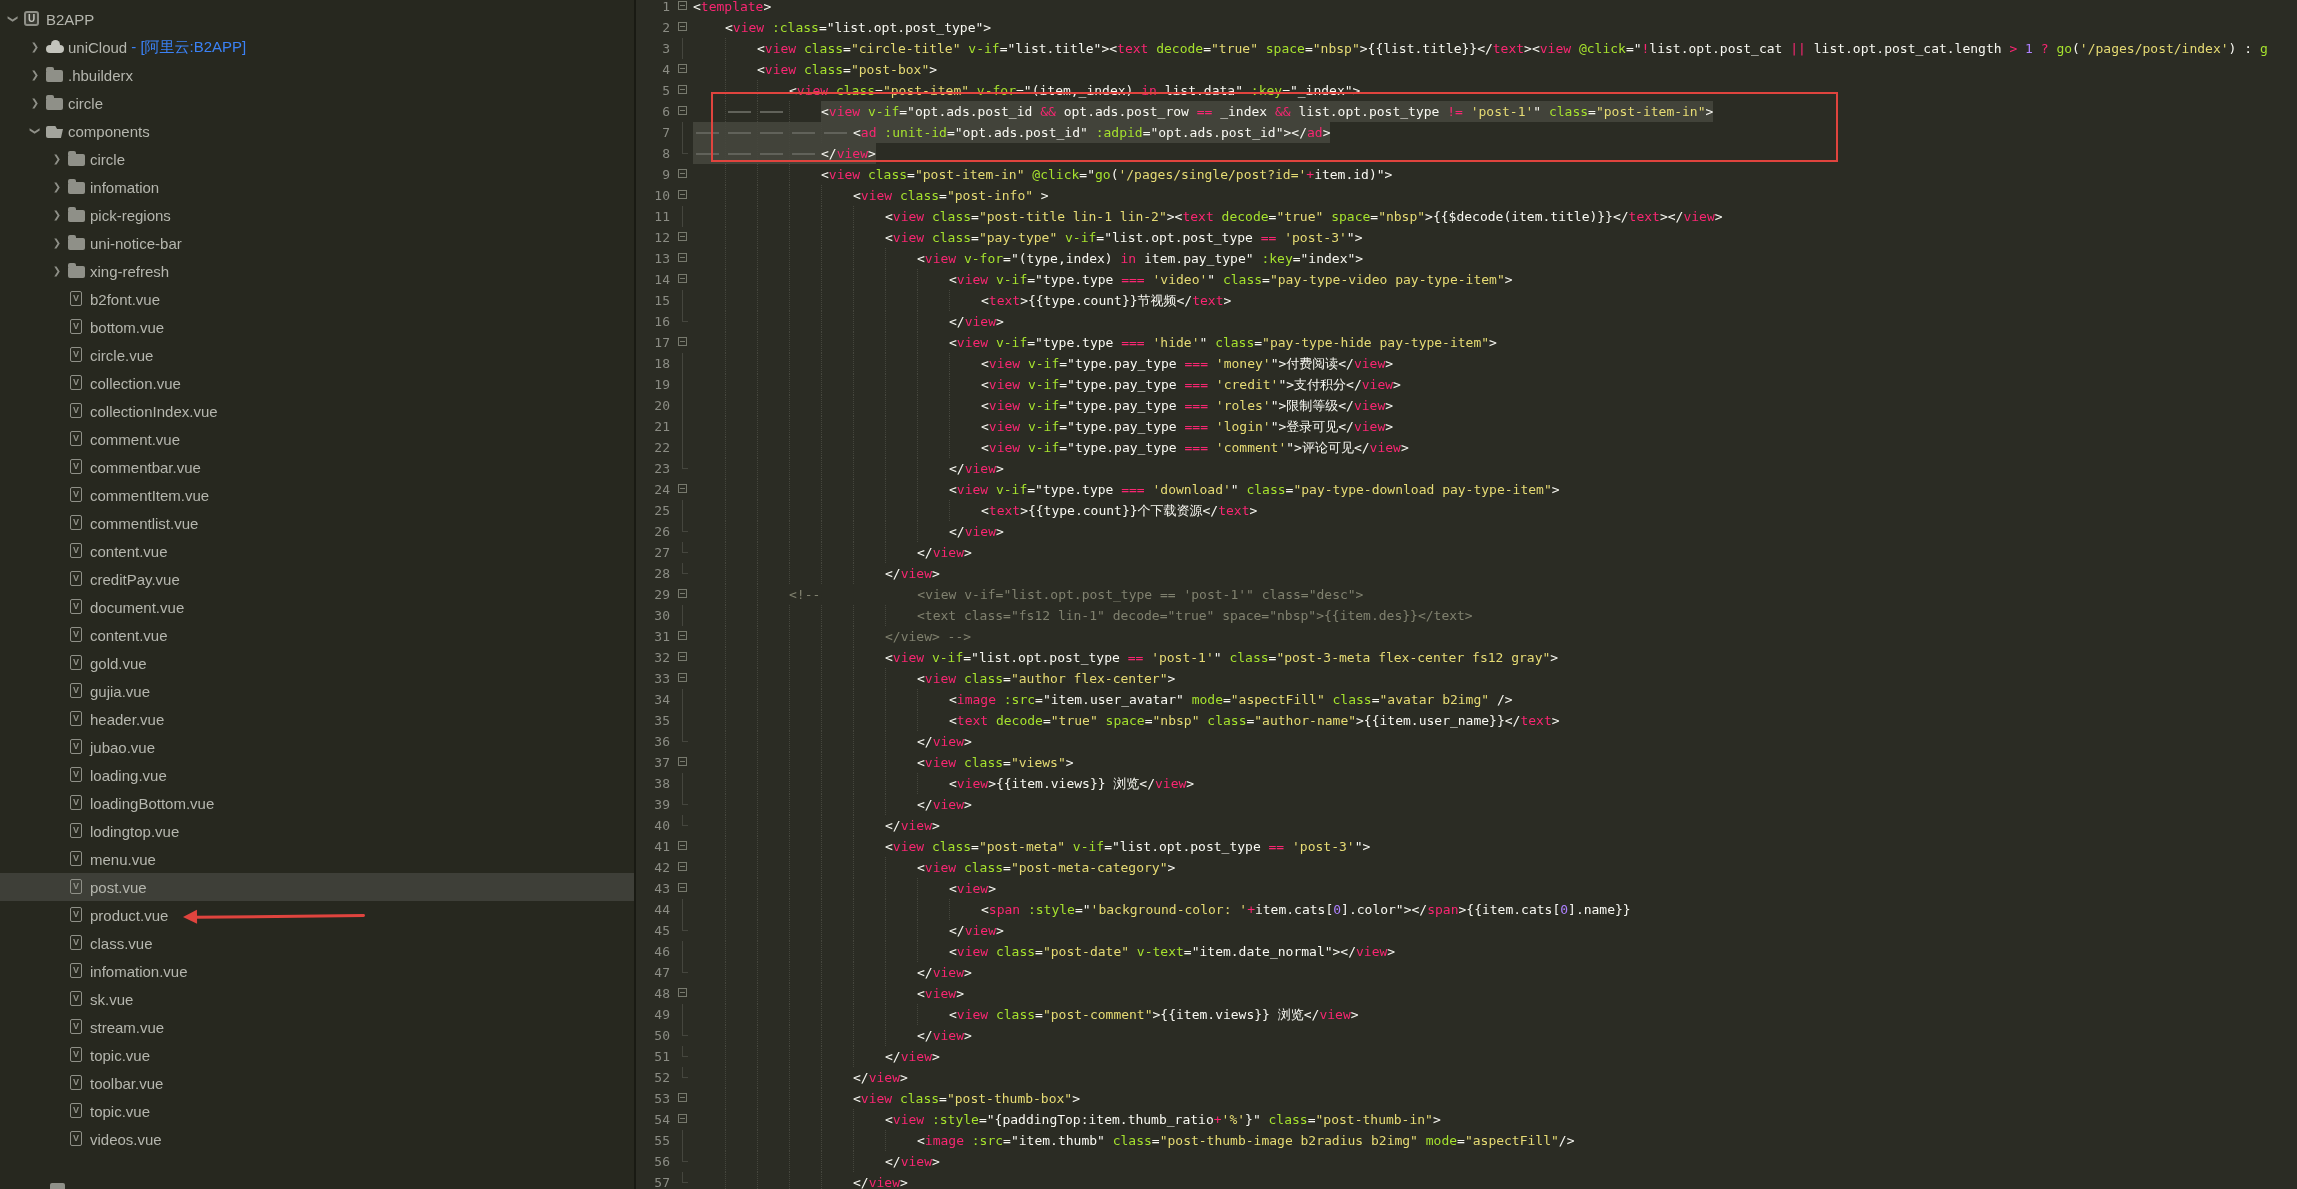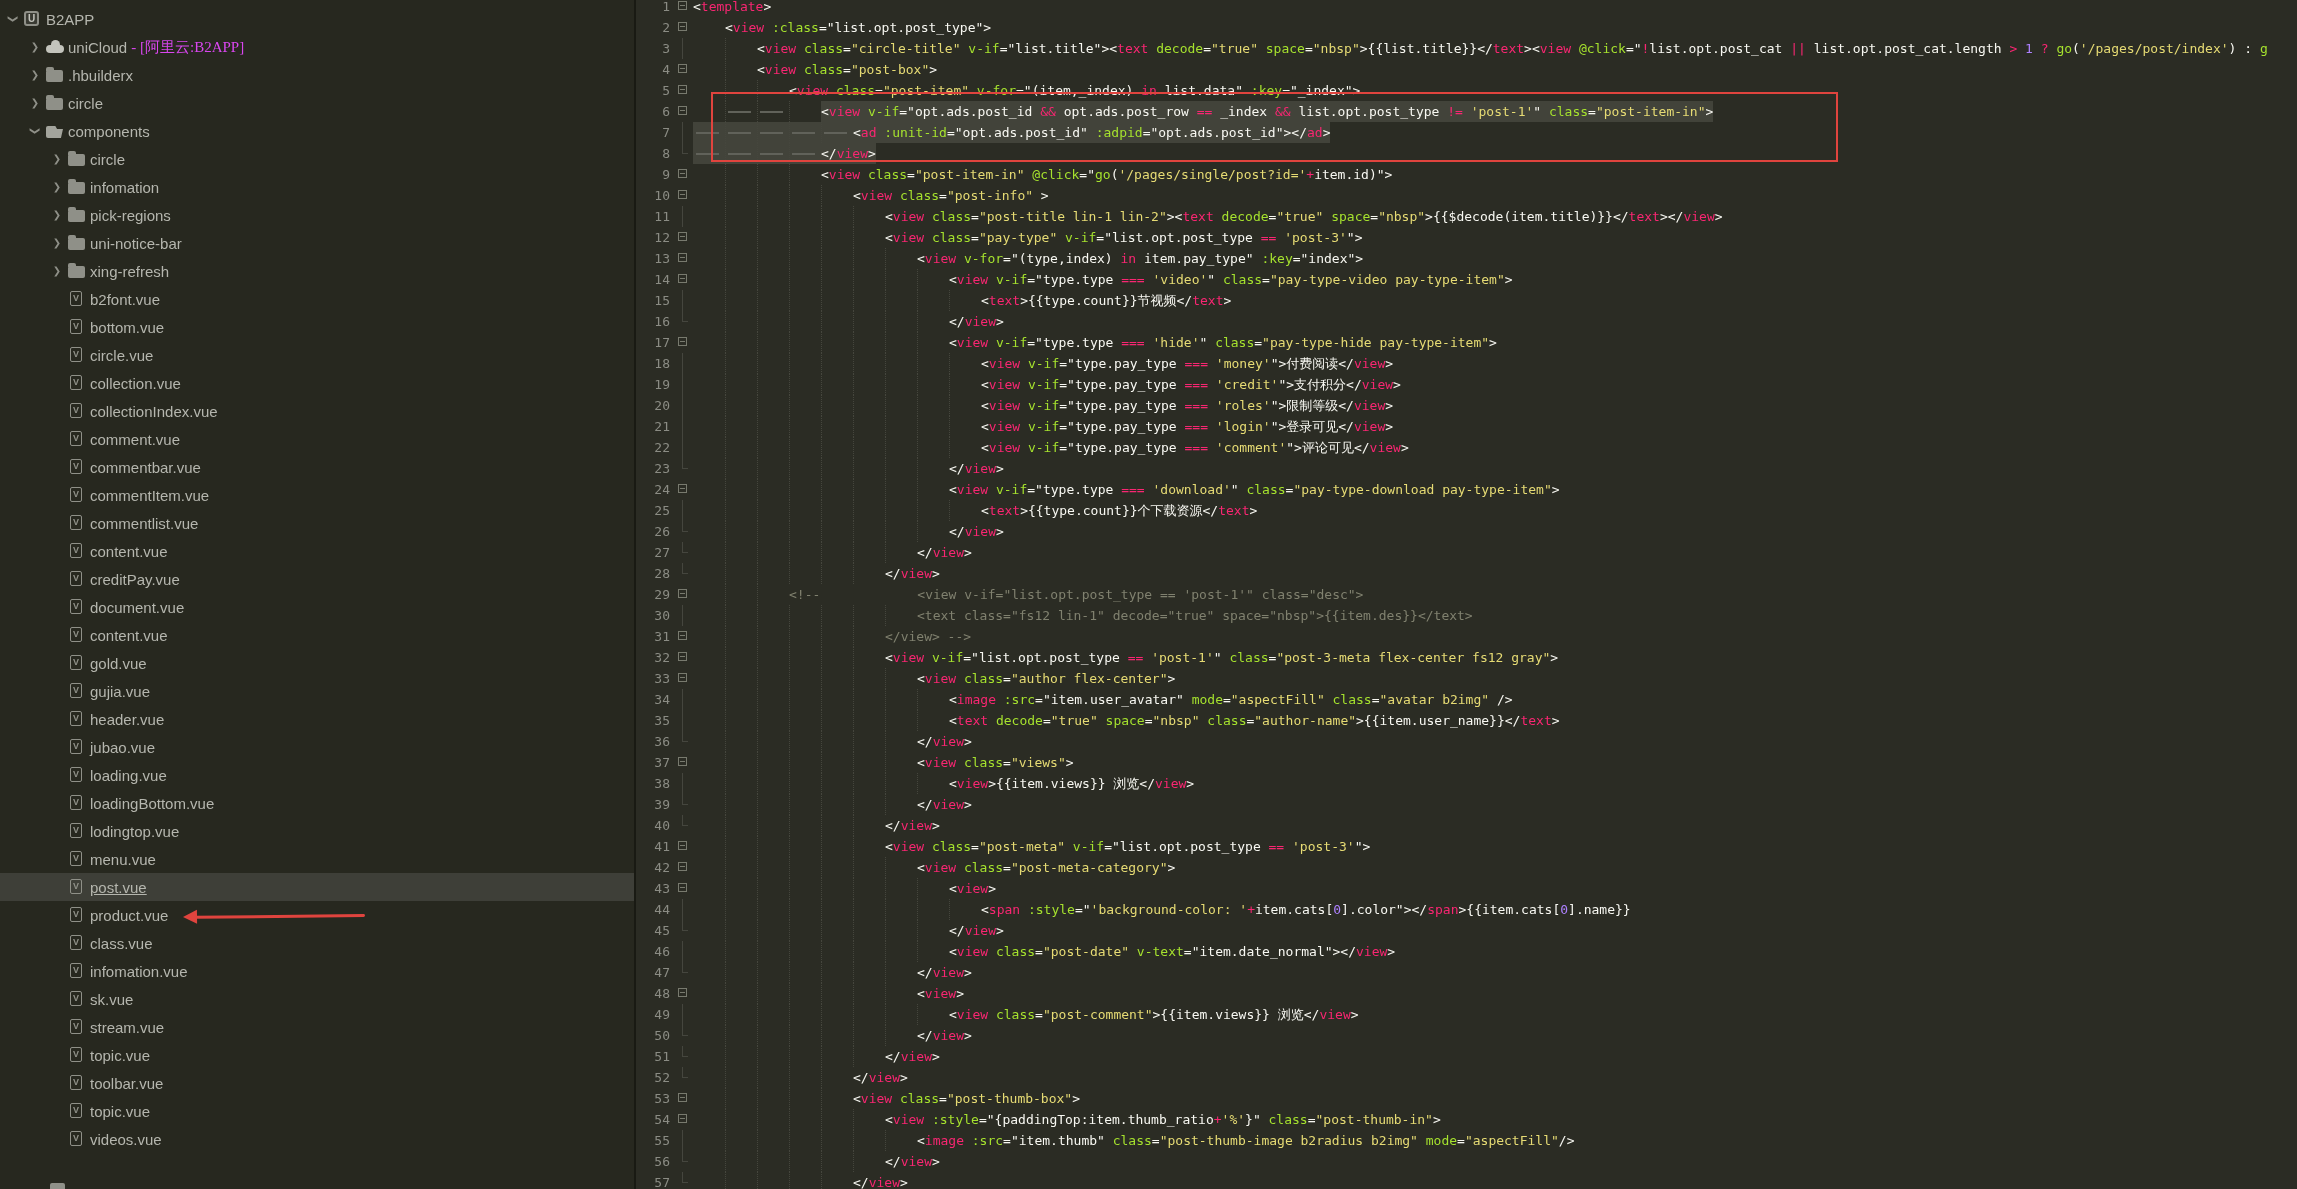--- a/index.html
+++ b/index.html
@@ -15,29 +15,29 @@
     position:absolute;left:0;top:0;width:634px;height:100%;
     background:#27281f;border-right:2px solid #191a13;
     overflow:hidden;z-index:1;
   }
   .tree{padding-top:5px;}
   .trow{
     display:flex;align-items:center;height:28px;
     color:#b5b6ae;font-family:"Liberation Sans",sans-serif;font-size:15px;
     white-space:nowrap;cursor:default;
   }
-  .trow.selected{background:#3e3f38;text-decoration:underline;}
+  .trow.selected{background:#3e3f38;}
   .trow .chev{
     width:18px;flex:none;text-align:center;color:#8f9088;font-size:10px;line-height:28px;
   }
   .trow .chev.down{transform:rotate(90deg);}
   .trow .ic{width:22px;flex:none;position:relative;height:28px;}
   .lvl0{padding-left:4px;} .lvl1{padding-left:26px;} .lvl2{padding-left:48px;}
   .tlabel{padding-left:2px;}
-  .tsuffix{color:#d946ef;padding-left:4px;font-family:Liberation Serif, serif;}
+  .tsuffix{color:#3b82f6;padding-left:4px;}
   
   .i-folder::before{
     content:'';position:absolute;left:2px;top:9px;width:17px;height:12px;
     background:#8f9088;border-radius:2px;
   }
   .i-folder::after{
     content:'';position:absolute;left:2px;top:6px;width:8px;height:4px;
     background:#8f9088;border-radius:2px 2px 0 0;
   }
   .i-folder-open::before{

